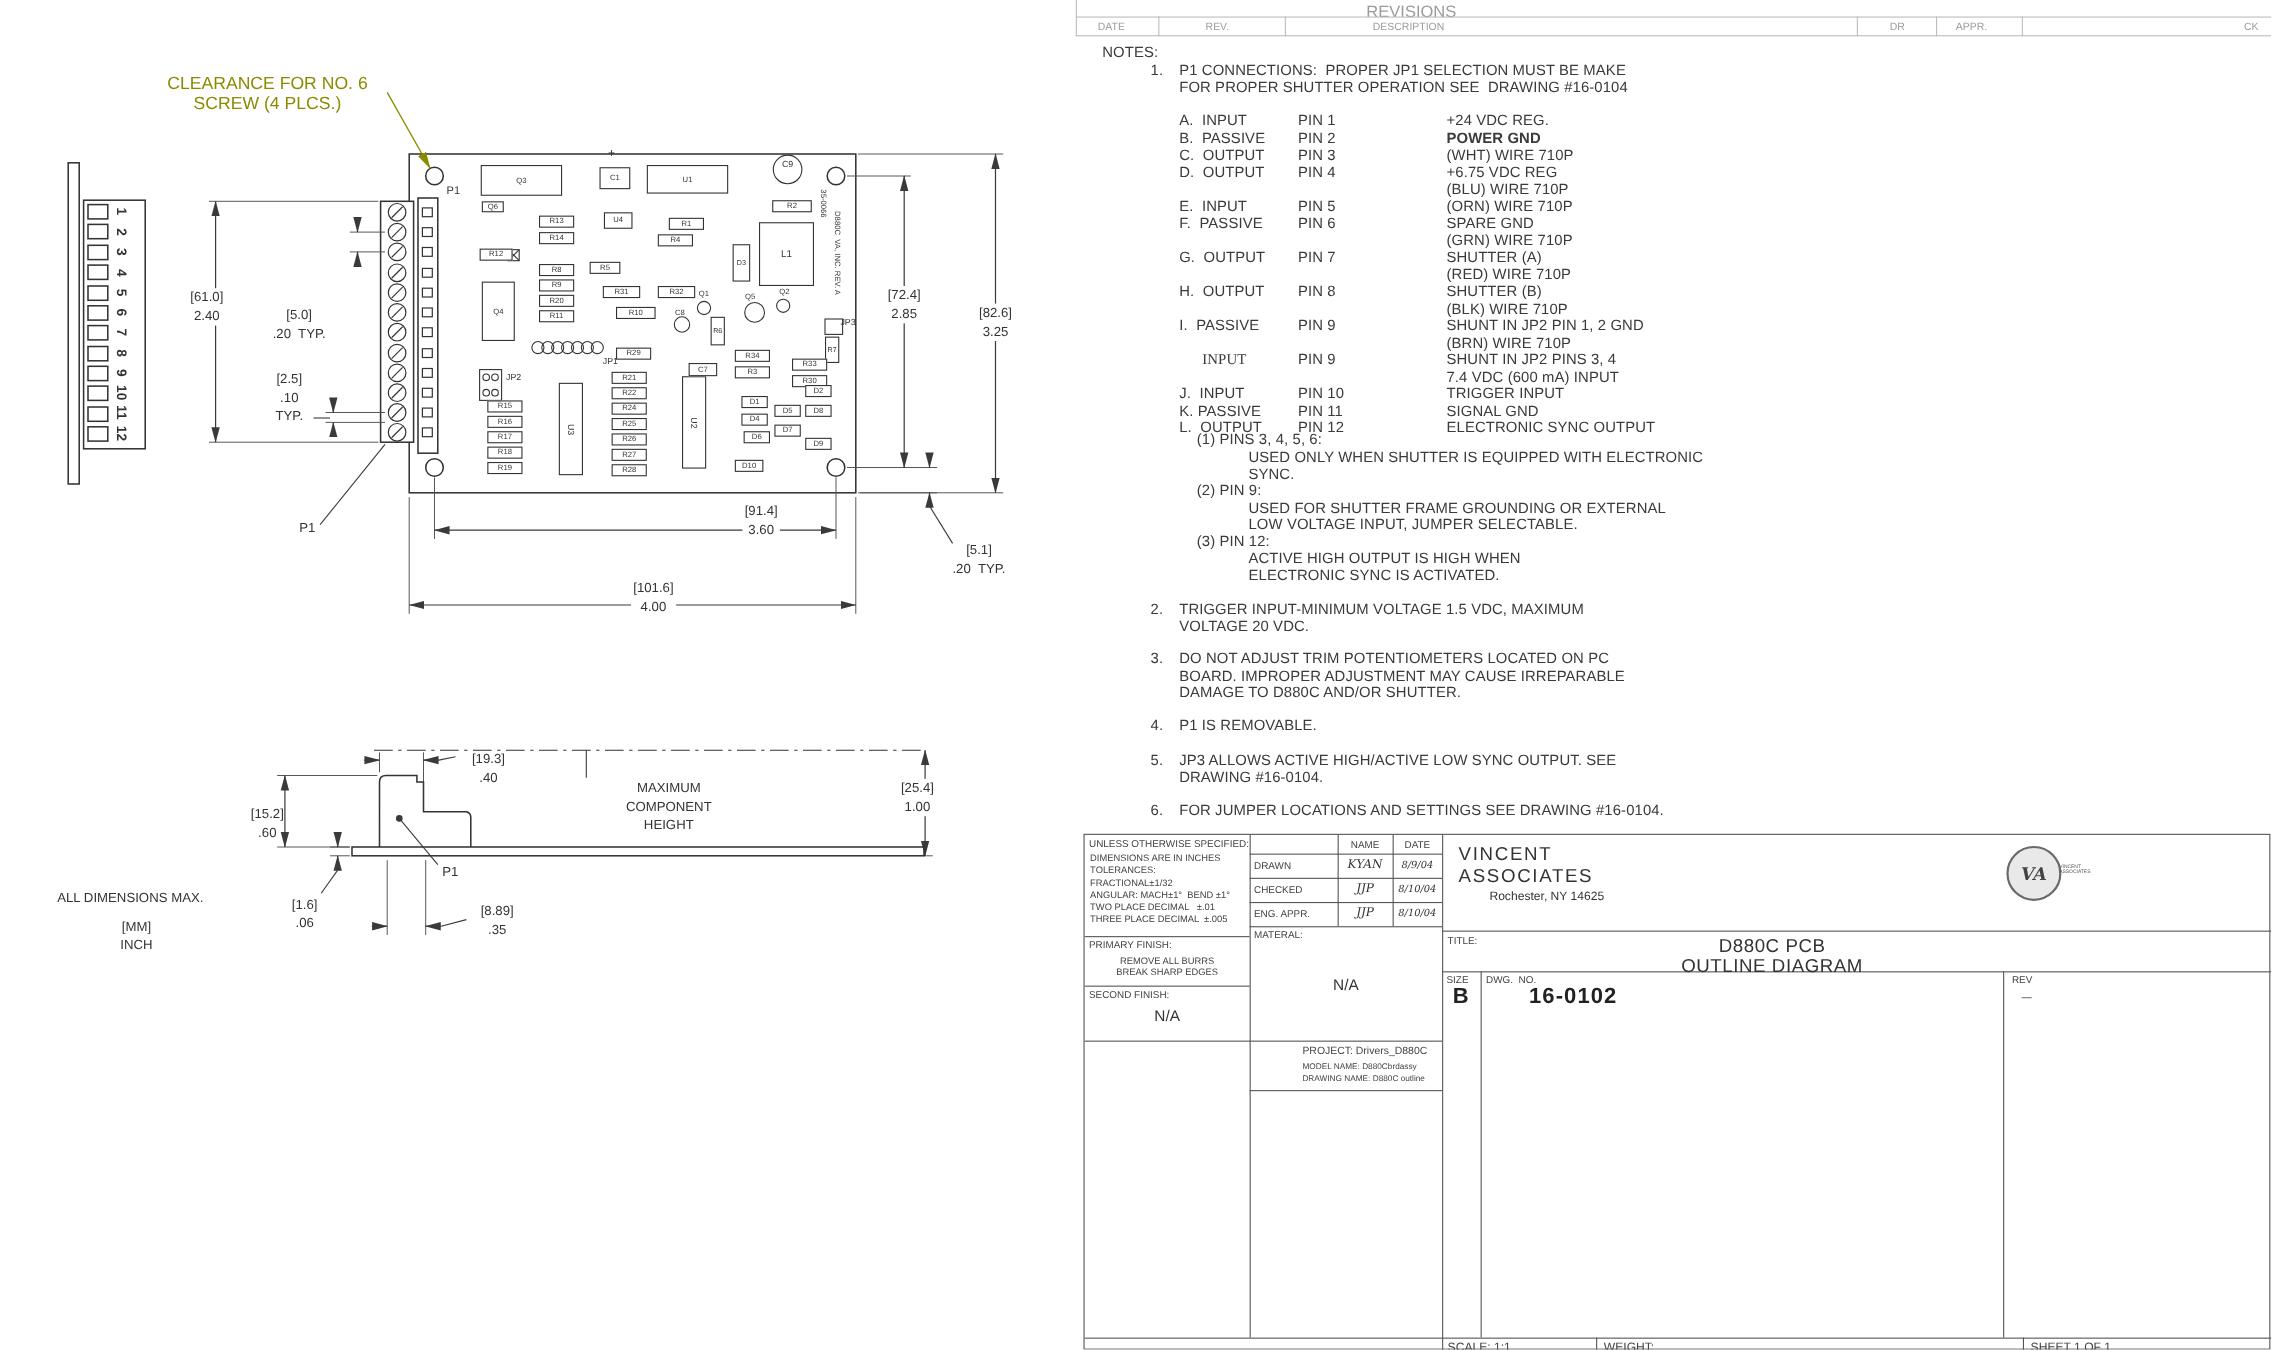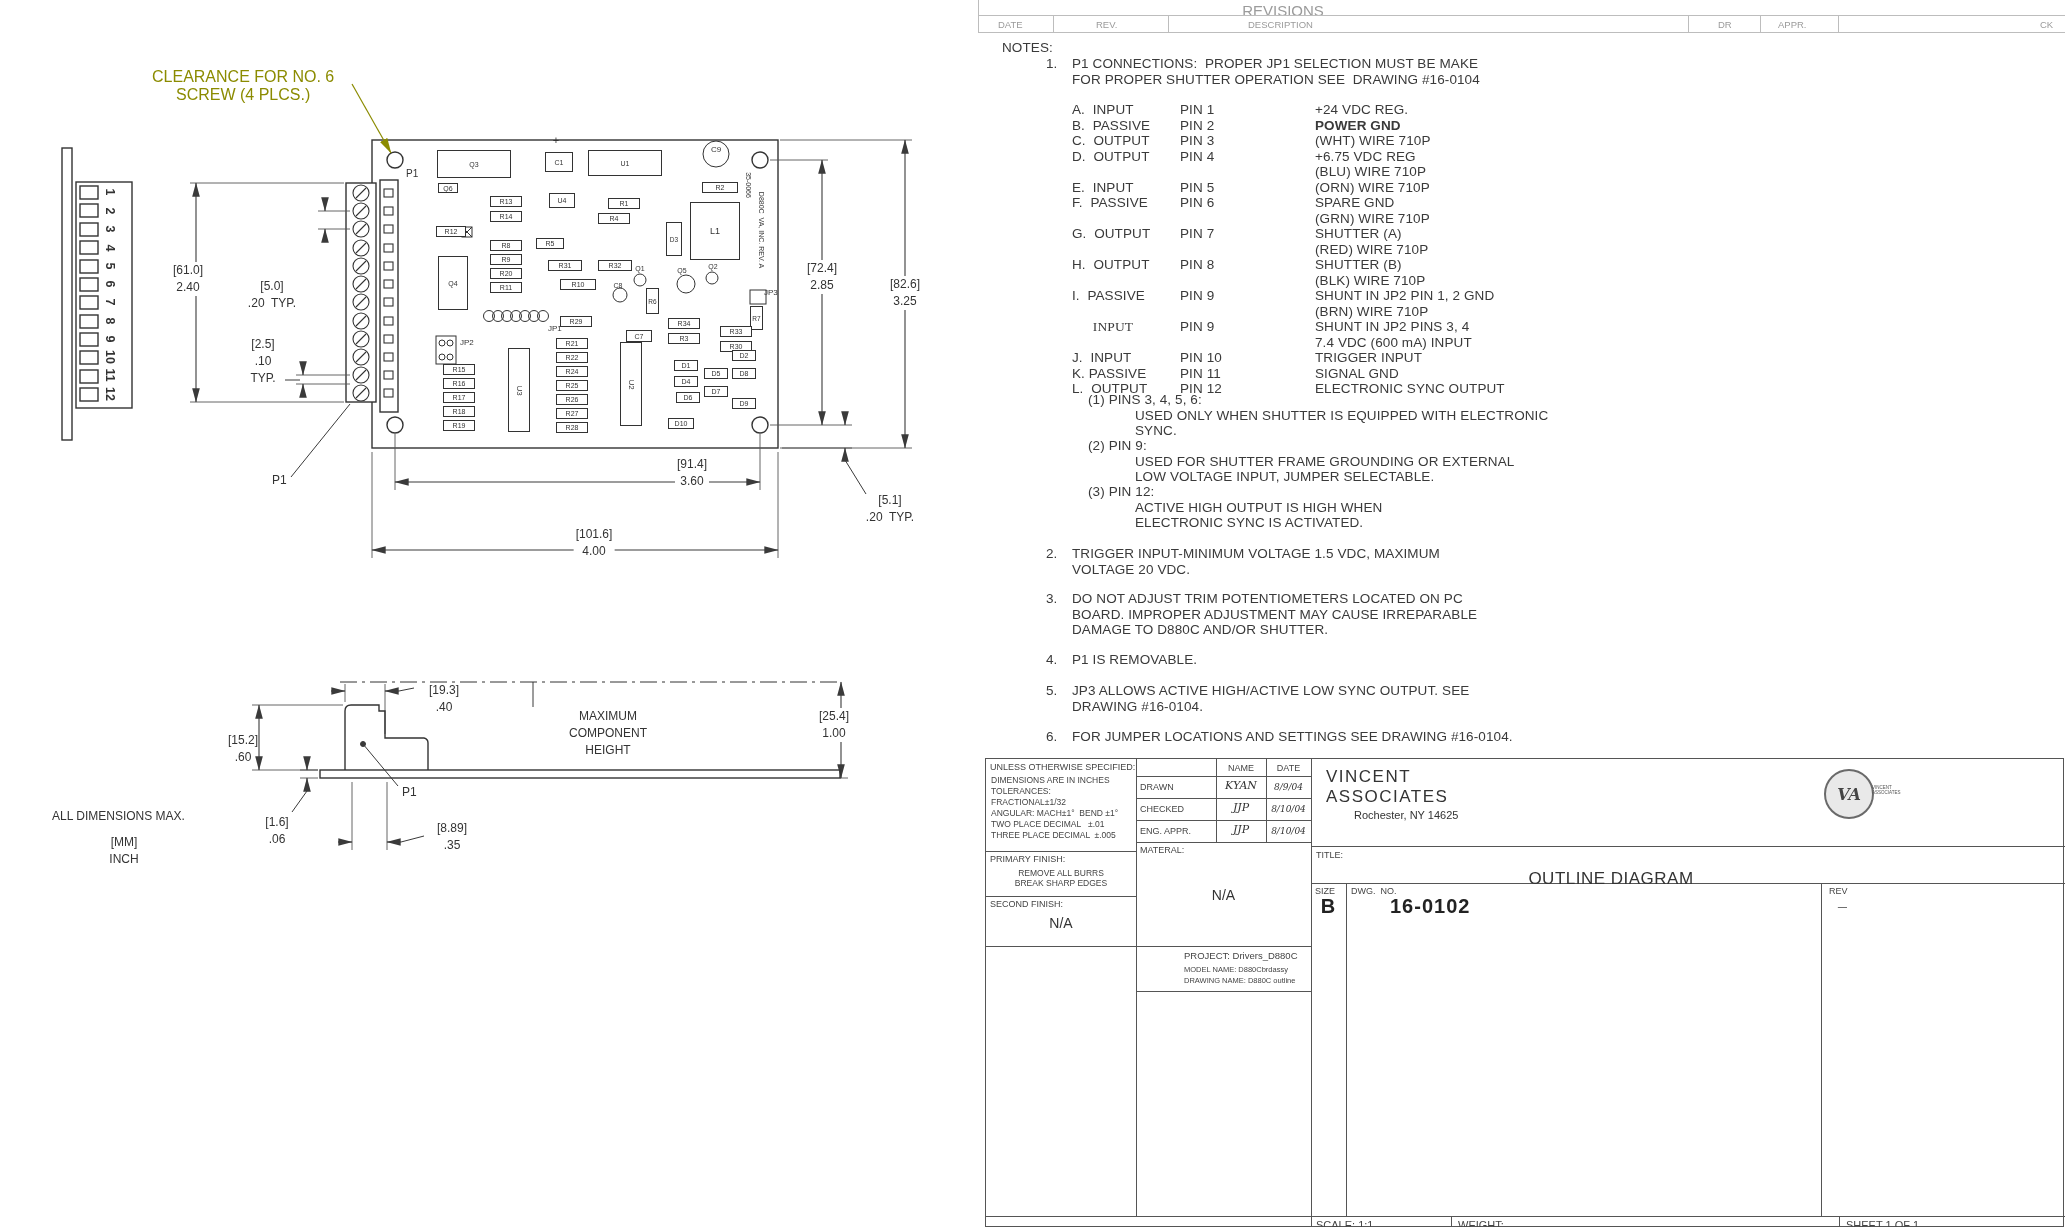--- a/index.html
+++ b/index.html
@@ -586,20 +586,21 @@
 
     <div class="tb-co" style="left:340px;top:8px">VINCENT</div>
     <div class="tb-co" style="left:340px;top:28px">ASSOCIATES</div>
     <div class="tb-co2" style="left:368px;top:50px">Rochester, NY 14625</div>
     <div class="tb-logo" style="left:838px;top:10px">
       <span class="logo-va">VA</span>
     </div>
     <div class="logo-cap" style="left:886px;top:26px">VINCENT
 ASSOCIATES</div>
     <div class="tb-label" style="left:330px;top:91px">TITLE:</div>
+    <div class="tb-title" style="left:325px;top:91px;width:600px">D880C PCB</div>
     <div class="tb-title" style="left:325px;top:110px;width:600px">OUTLINE DIAGRAM</div>
     <div class="tb-label" style="left:329px;top:127px">SIZE</div>
     <div class="tb-big" style="left:325px;top:136px;width:35px;text-align:center">B</div>
     <div class="tb-label" style="left:365px;top:127px">DWG.  NO.</div>
     <div class="tb-big" style="left:404px;top:136px">16-0102</div>
     <div class="tb-label" style="left:843px;top:127px">REV</div>
     <div class="tb-big" style="left:852px;top:133px;font-size:16px">_</div>
     <div class="tb-label" style="left:330px;top:460px;font-size:11px">SCALE: 1:1</div>
     <div class="tb-label" style="left:472px;top:460px;font-size:11px">WEIGHT:</div>
     <div class="tb-label" style="left:860px;top:460px;font-size:11px">SHEET 1 OF 1</div>

